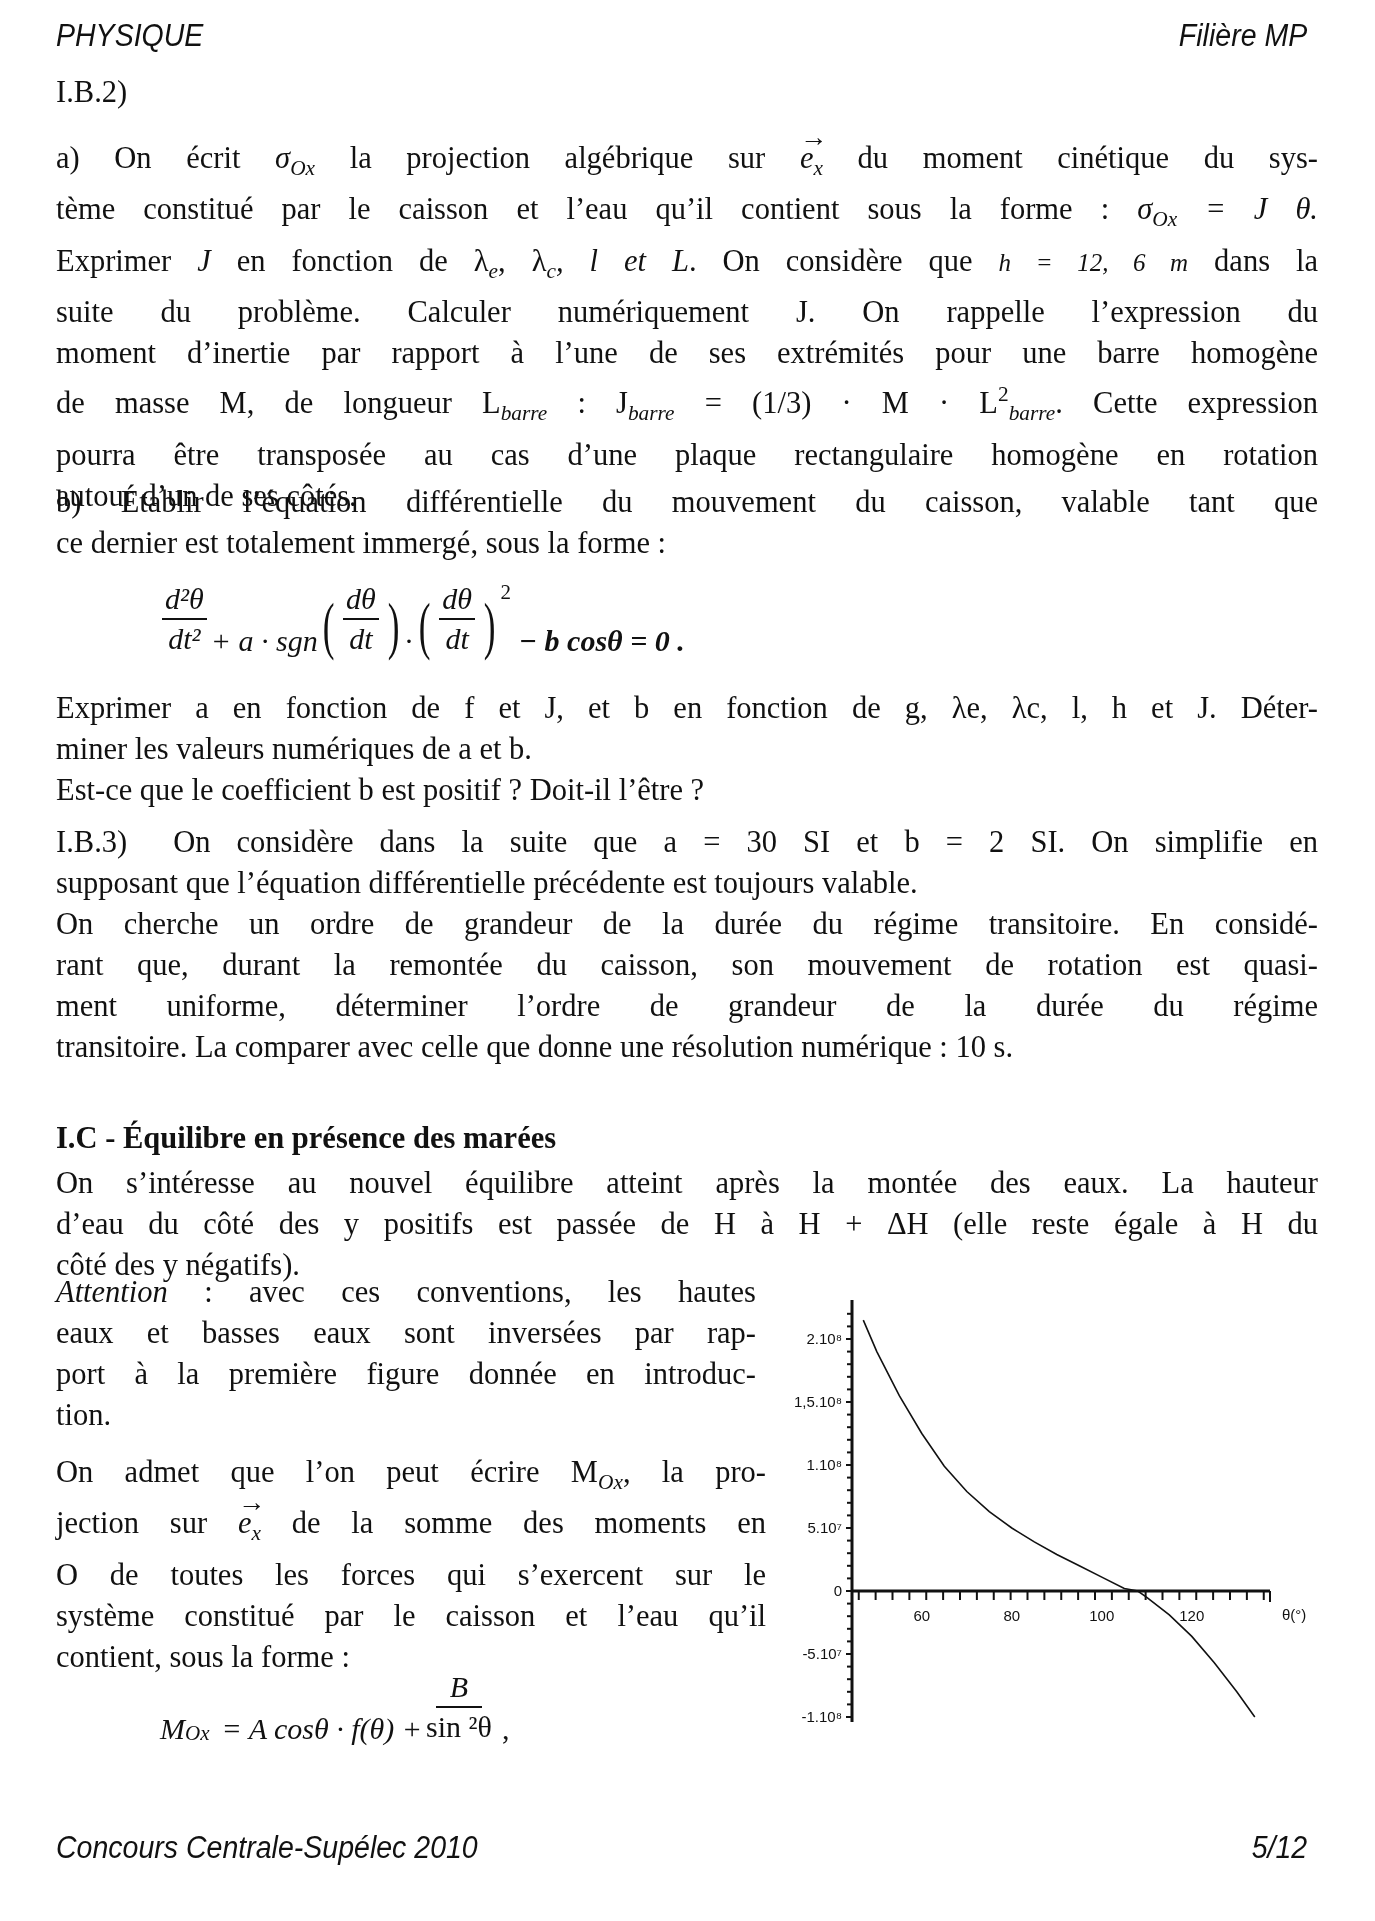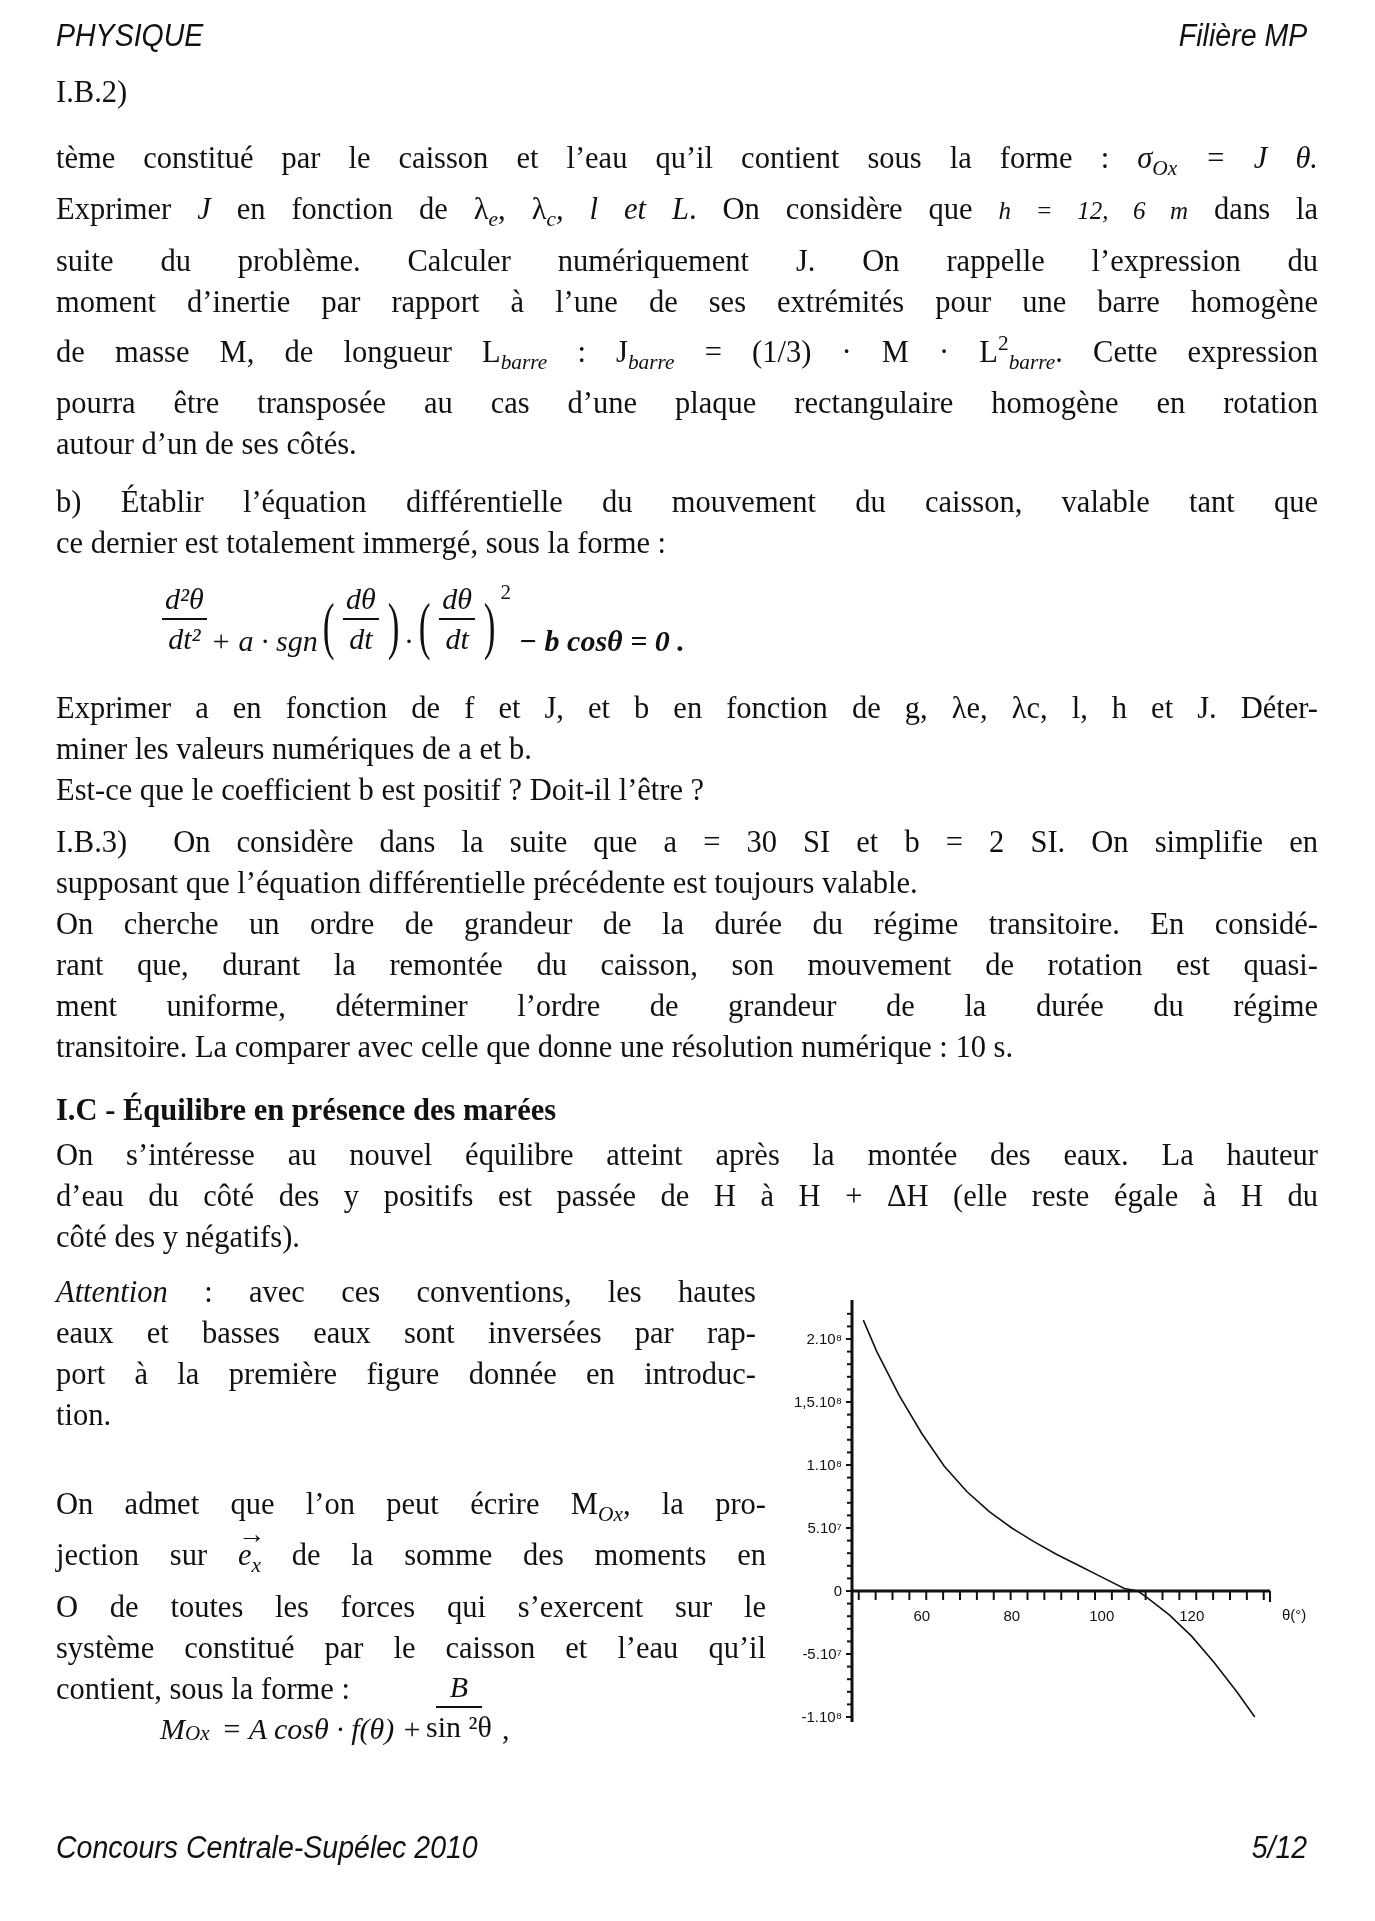--- a/index.html
+++ b/index.html
@@ -33,20 +33,21 @@
   <div class="hdr">
     <span>PHYSIQUE</span>
     <span>Filière MP</span>
   </div>
 
   <div class="body" style="top:72px;">
     <p class="p">I.B.2)</p>
   </div>
 
   <div class="body" style="top:138px;">
+    <p class="p" style="text-align-last:justify;"><span>a) On écrit </span><span class="i">σ</span><span class="sub">Ox</span><span> la projection algébrique sur </span><span class="vec"><span>e</span><span class="sub">x</span></span><span> du moment cinétique du sys-</span></p>
     <p class="p" style="text-align-last:justify;"><span>tème constitué par le caisson et l’eau qu’il contient sous la forme : </span><span class="i">σ</span><span class="sub">Ox</span><span class="i"> = J θ.</span></p>
     <p class="p" style="text-align-last:justify;"><span>Exprimer </span><span class="i">J</span><span> en fonction de λ</span><span class="sub">e</span><span>, λ</span><span class="sub">c</span><span class="i">, l et L</span><span>. On considère que </span><span class="i small">h = 12, 6 m</span><span> dans la</span></p>
     <p class="p" style="text-align-last:justify;">suite du problème. Calculer numériquement J. On rappelle l’expression du</p>
     <p class="p" style="text-align-last:justify;">moment d’inertie par rapport à l’une de ses extrémités pour une barre homogène</p>
     <p class="p" style="text-align-last:justify;"><span>de masse M, de longueur L</span><span class="sub">barre</span><span> : J</span><span class="sub">barre</span><span> = (1/3) · M · L</span><span class="sup">2</span><span class="sub">barre</span><span>. Cette expression</span></p>
     <p class="p" style="text-align-last:justify;">pourra être transposée au cas d’une plaque rectangulaire homogène en rotation</p>
     <p class="p">autour d’un de ses côtés.</p>
   </div>
 
   <div class="body" style="top:482px;">
@@ -85,36 +86,36 @@
 
   <div class="body" style="top:822px;">
     <p class="p" style="text-align-last:justify;"><span>I.B.3)</span><span style="display:inline-block;width:46px;"></span><span>On considère dans la suite que a = 30 SI et b = 2 SI. On simplifie en</span></p>
     <p class="p">supposant que l’équation différentielle précédente est toujours valable.</p>
     <p class="p" style="text-align-last:justify;">On cherche un ordre de grandeur de la durée du régime transitoire. En considé-</p>
     <p class="p" style="text-align-last:justify;">rant que, durant la remontée du caisson, son mouvement de rotation est quasi-</p>
     <p class="p" style="text-align-last:justify;">ment uniforme, déterminer l’ordre de grandeur de la durée du régime</p>
     <p class="p">transitoire. La comparer avec celle que donne une résolution numérique : 10 s.</p>
   </div>
 
-  <div class="body" style="top:1090px;">
+  <div class="body" style="top:1118px;">
     <p class="p section">I.C - Équilibre en présence des marées</p>
     <p class="p" style="margin-top:4px; text-align-last:justify;">On s’intéresse au nouvel équilibre atteint après la montée des eaux. La hauteur</p>
     <p class="p" style="text-align-last:justify;">d’eau du côté des y positifs est passée de H à H + ΔH (elle reste égale à H du</p>
     <p class="p">côté des y négatifs).</p>
   </div>
 
   <div class="body" style="top:1272px; width:700px;">
     <p class="p" style="text-align-last:justify;"><span class="i">Attention</span><span> : avec ces conventions, les hautes</span></p>
     <p class="p" style="text-align-last:justify;">eaux et basses eaux sont inversées par rap-</p>
     <p class="p" style="text-align-last:justify;">port à la première figure donnée en introduc-</p>
     <p class="p">tion.</p>
   </div>
 
   <div class="body" style="top:1452px; width:710px;">
-    <p class="p" style="text-align-last:justify;margin-top:32px;"><span>On admet que l’on peut écrire M</span><span class="sub">Ox</span><span>, la pro-</span></p>
+    <p class="p" style="text-align-last:justify;"><span>On admet que l’on peut écrire M</span><span class="sub">Ox</span><span>, la pro-</span></p>
     <p class="p" style="text-align-last:justify;"><span>jection sur </span><span class="vec"><span>e</span><span class="sub">x</span></span><span> de la somme des moments en</span></p>
     <p class="p" style="text-align-last:justify;">O de toutes les forces qui s’exercent sur le</p>
     <p class="p" style="text-align-last:justify;">système constitué par le caisson et l’eau qu’il</p>
     <p class="p">contient, sous la forme :</p>
   </div>
 
   <div class="eq" style="left:160px; top:1668px;">
     <span class="i">M</span>
       <span class="sub">Ox</span>
     <span class="i" style="margin-left:12px;">= A cosθ · f(θ) +</span>

